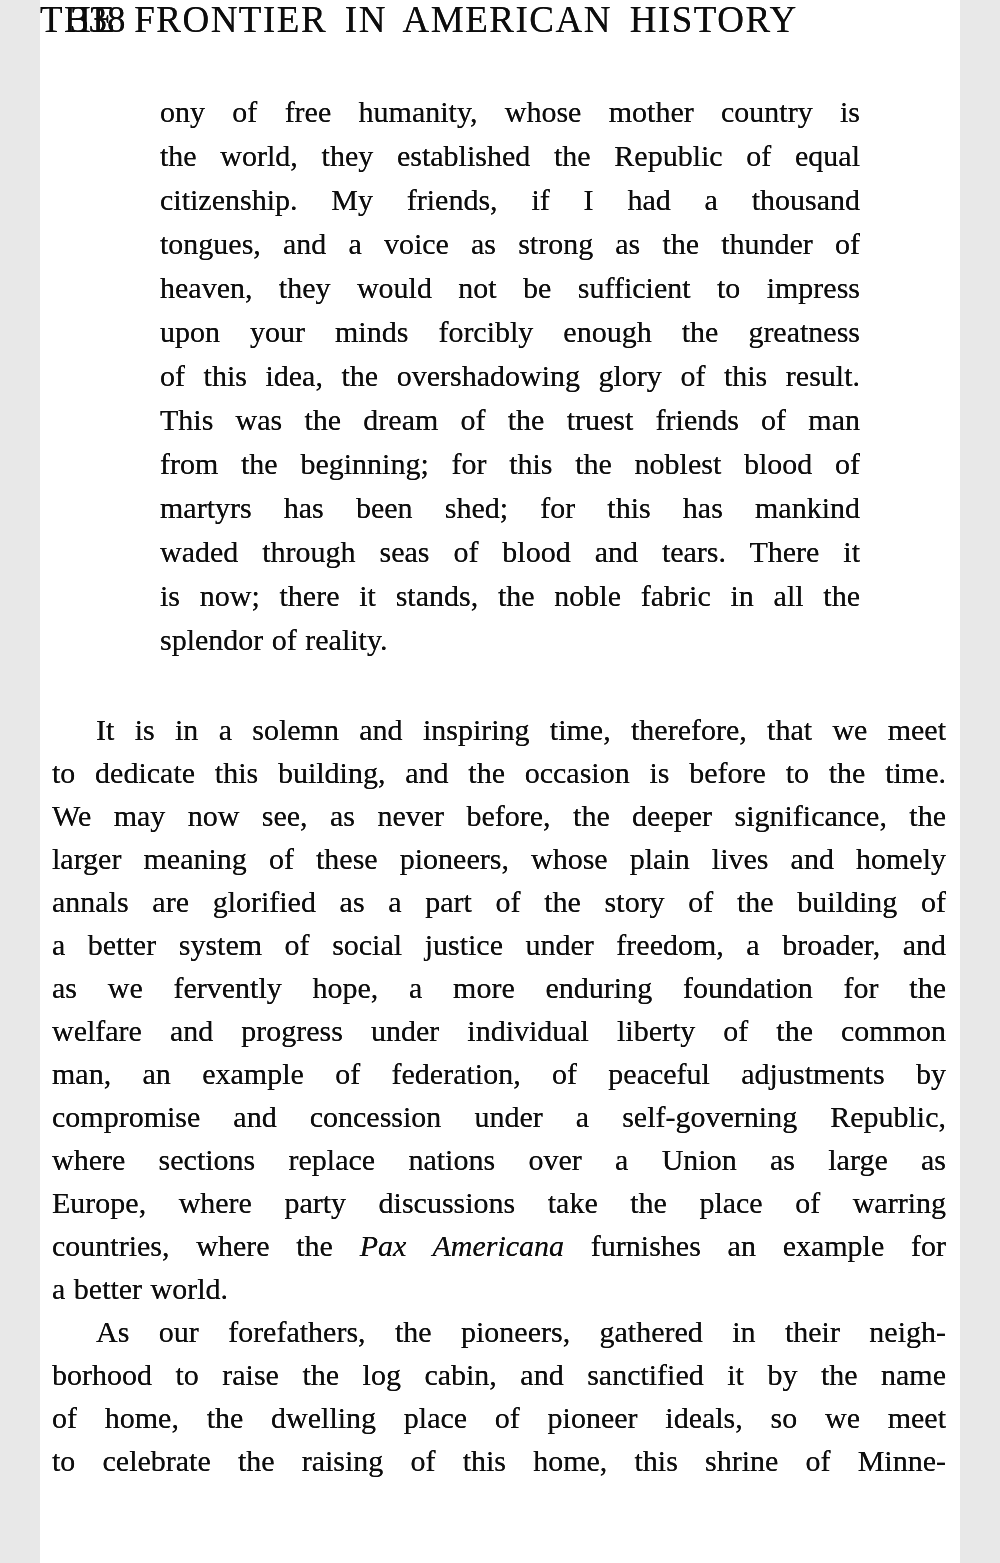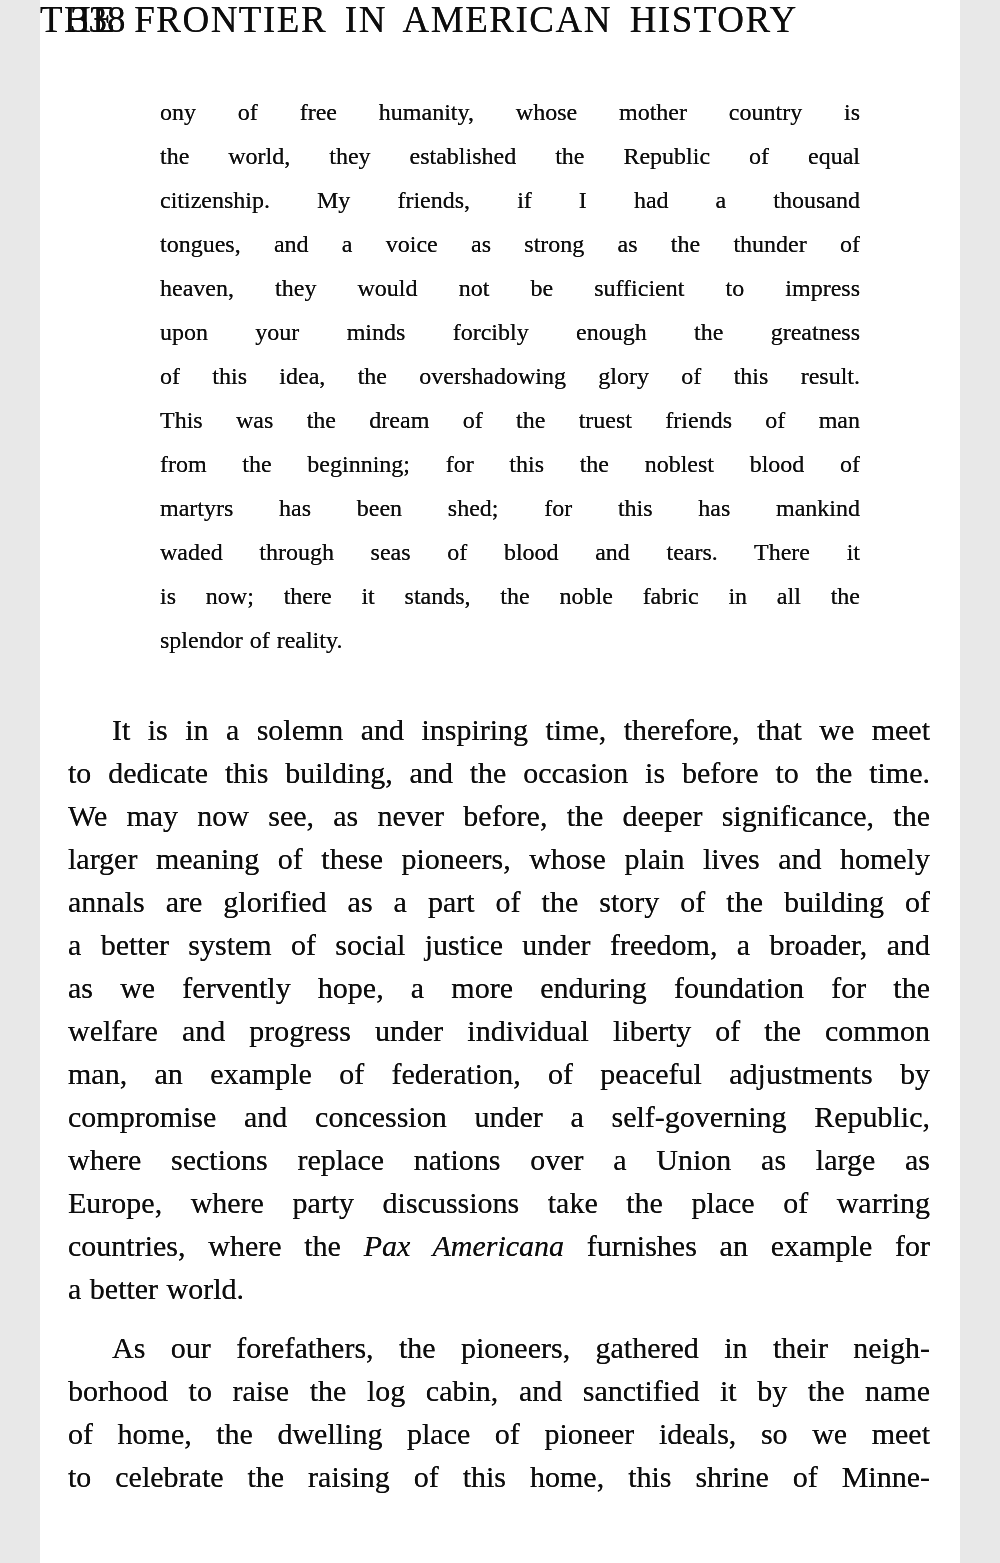--- a/index.html
+++ b/index.html
@@ -33,30 +33,30 @@
   }
   .running-title {
     letter-spacing: 1.5px;
     word-spacing: 7px;
     white-space: nowrap;
   }
   
   .quote {
     --lh: 44px;
     margin: 46px 100px 0 120px;
-    font-size: 24px;
+    font-size: 30px;
     line-height: var(--lh);
   }
   .body-text {
     --lh: 43px;
     margin: 46px 14px 0 12px;
     font-size: 30px;
     line-height: var(--lh);
   }
-  .para { margin: 16px; }
+  .para { margin: 0; }
   
   .tline {
     text-align: justify;
     text-align-last: justify;
     height: var(--lh);
     overflow: hidden;
     word-spacing: 1px;
   }
   .tline::after {
     content: "";

